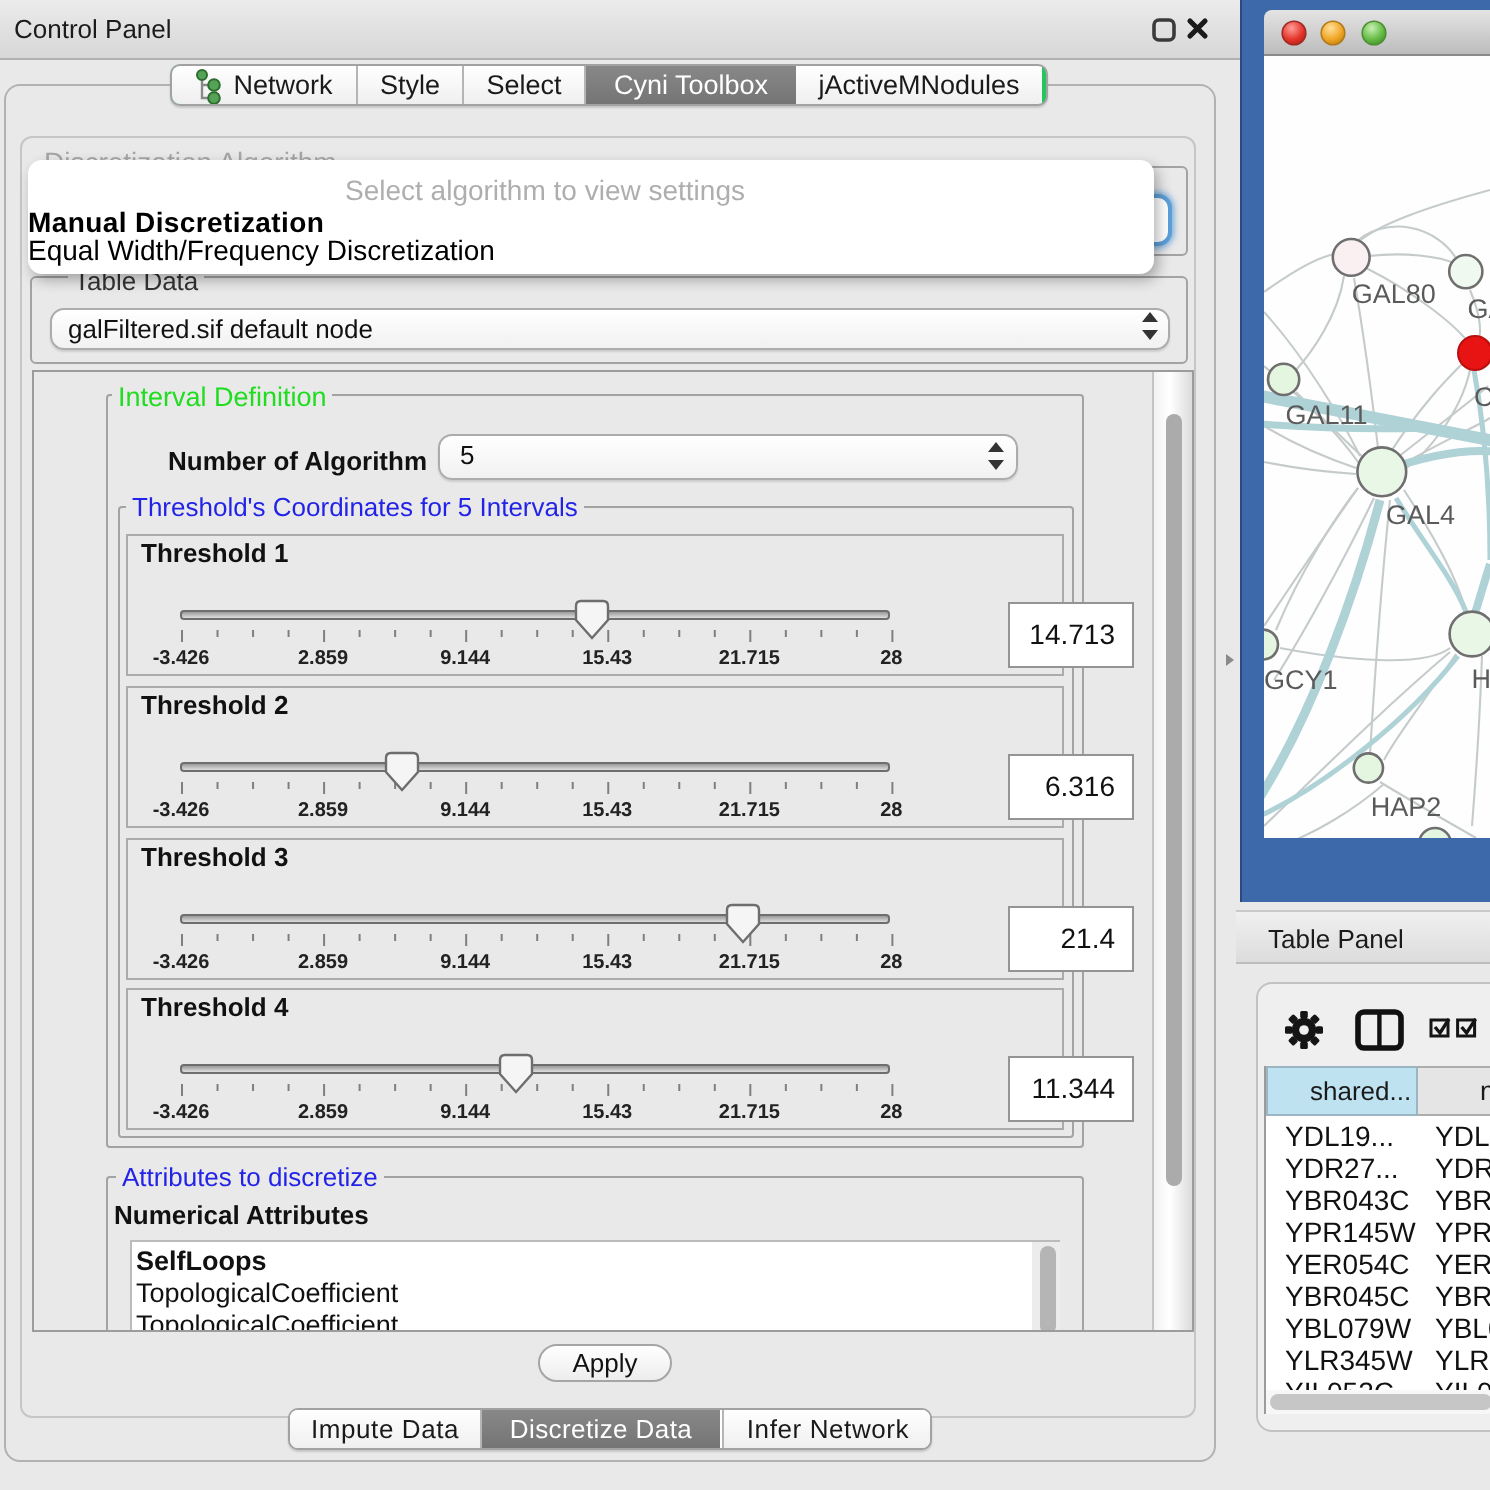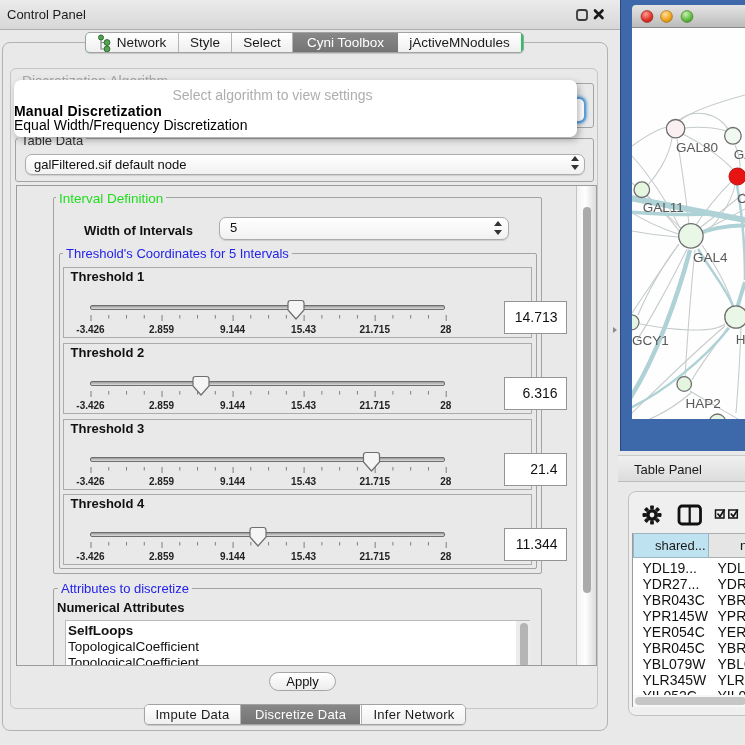--- a/index.html
+++ b/index.html
@@ -48,42 +48,42 @@
   <div class="tabseg" style="left:146px;width:60px;border-right:1px solid #b5b5b5;">Select</div>
   <div class="tabseg tabdark" style="left:207px;width:105px;">Cyni Toolbox</div>
   <div class="tabseg" style="left:312px;width:123px;">jActiveMNodules</div>
 </div>
 
 <div class="grp" style="left:15px;top:83px;width:577px;height:43px;"></div>
 <div class="gtitle" style="left:19px;top:74px;color:#a6a6a6;font-size:14px;">Discretization Algorithm</div>
 <div class="abs" style="left:20px;top:97px;width:562px;height:22px;border-radius:7px;background:#fff;border:2px solid #5d9fd8;box-shadow:0 0 3px 1px rgba(86,154,214,0.8);"></div>
 
 <div class="grp" style="left:15px;top:138px;width:577px;height:42px;"></div>
-<div class="gtitle" style="left:18px;top:134px;color:#333;">Table Data</div>
+<div class="gtitle" style="left:34px;top:134px;color:#333;">Table Data</div>
 <div class="combo" style="left:25px;top:153.5px;width:558px;height:19px;"></div>
 <div class="abs" style="left:34px;top:156.5px;font-size:13px;color:#111;">galFiltered.sif default node</div>
 <svg class="abs" style="left:569px;top:155px;" width="12" height="16" viewBox="0 0 12 16">
   <path d="M6 1 L10 6 L2 6 Z" fill="#333"></path>
     <path d="M6 15 L10 10 L2 10 Z" fill="#333"></path>
 </svg>
 
 <div class="abs" style="left:13.5px;top:80px;width:563px;height:56.5px;background:#ffffff;border-radius:7px;box-shadow:2px 3px 7px rgba(0,0,0,0.3);z-index:30;"></div>
 <div class="abs" style="left:13.5px;top:86.5px;width:518px;text-align:center;font-size:14px;color:#aeaeae;z-index:31;">Select algorithm to view settings</div>
 <div class="abs" style="left:14px;top:102.5px;font-size:14px;letter-spacing:0.2px;font-weight:bold;color:#000;z-index:31;">Manual Discretization</div>
 <div class="abs" style="left:14px;top:117px;font-size:14px;color:#000;z-index:31;">Equal Width/Frequency Discretization</div>
 
 <div class="abs" id="scrollpane" style="left:16px;top:185px;width:579px;height:479px;border:1px solid #9c9c9c;background:#e9e9e9;overflow:hidden;">
 
   <div class="abs" style="left:559px;top:0;width:20px;height:479px;background:linear-gradient(90deg,#f2f2f2,#ffffff 40%,#d8d8d8);border-left:1px solid #c4c4c4;"></div>
   <div class="abs" style="left:566px;top:21px;width:8px;height:386px;background:#ababab;border-radius:4px;"></div>
 
   <div class="grp" style="left:35.5px;top:11px;width:487px;height:375px;border-radius:2px;"></div>
   <div class="gtitle" style="left:39px;top:5.5px;color:#21dd21;font-size:13.5px;">Interval Definition</div>
 
-  <div class="abs" style="left:67px;top:37px;font-size:13px;font-weight:bold;color:#111;">Width of Intervals</div>
+  <div class="abs" style="left:67px;top:37px;font-size:13px;font-weight:bold;color:#111;">Number of Algorithm</div>
   <div class="combo" style="left:202px;top:31px;width:288px;height:21px;"></div>
   <div class="abs" style="left:213px;top:34px;font-size:13px;color:#111;">5</div>
   <svg class="abs" style="left:475px;top:34px;" width="12" height="16" viewBox="0 0 12 16">
     <path d="M6 1 L10 6 L2 6 Z" fill="#333"></path>
       <path d="M6 15 L10 10 L2 10 Z" fill="#333"></path>
   </svg>
 
   <div class="grp" style="left:42px;top:67px;width:476px;height:314px;border-radius:2px;"></div>
   <div class="gtitle" style="left:46px;top:61px;color:#2323e8;">Threshold's Coordinates for 5 Intervals</div>
 

